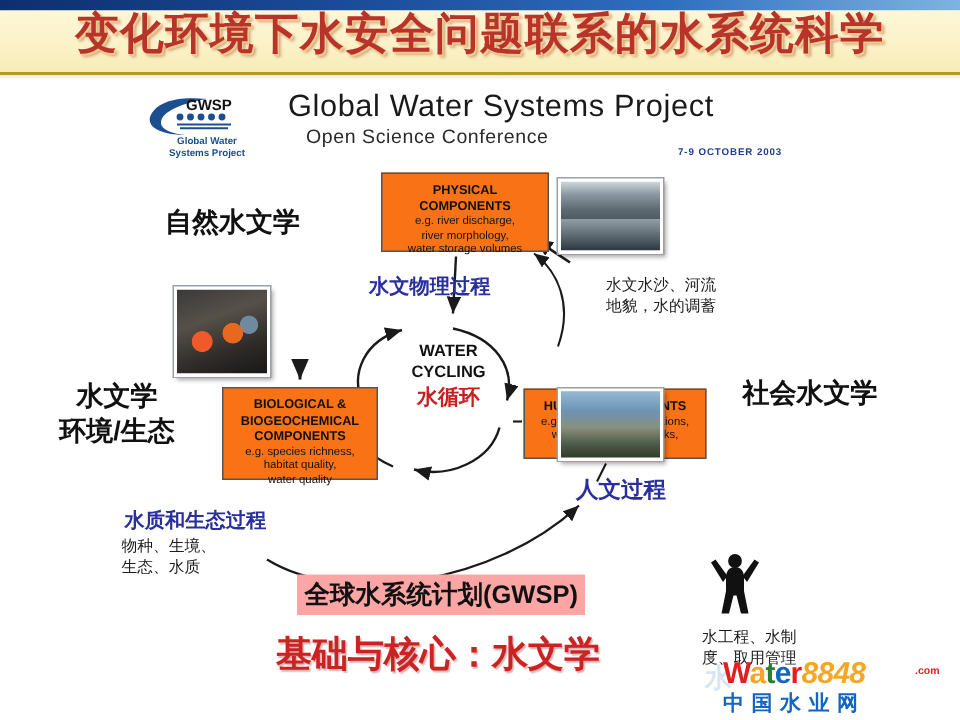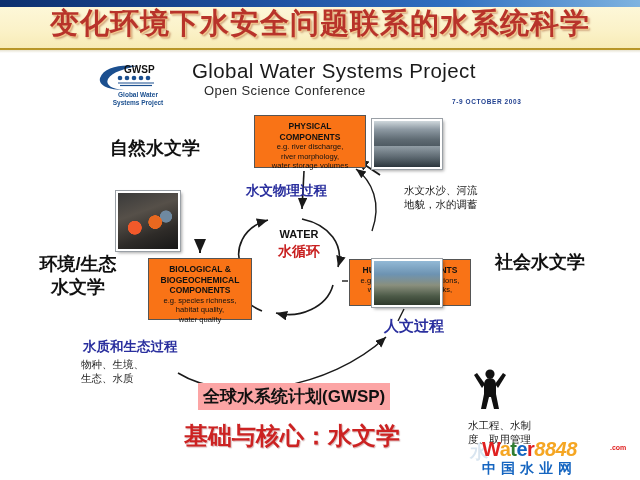--- a/index.html
+++ b/index.html
@@ -235,20 +235,21 @@
 
     <div class="cbox" id="box-human">
       <div class="hd">HUMAN COMPONENTS</div>
       <div class="bd">e.g. water related institutions,</div>
       <div class="bd">water engineering works,</div>
       <div class="bd">water use sectors</div>
     </div>
 
     <div class="center-label">
       <div class="en">WATER</div>
+      <div class="en">CYCLING</div>
       <div class="zh">水循环</div>
     </div>
 
     <div class="photo" id="photo-river">
         <div class="im"></div>
       </div>
     <div class="photo" id="photo-fish">
         <div class="im"></div>
       </div>
     <div class="photo" id="photo-dam">
@@ -258,22 +259,22 @@
     <svg class="human-fig" viewBox="0 0 40 48">
       <circle cx="20" cy="11" r="4.6" fill="#111"></circle>
       <path d="M20 15 C24 15, 26 18, 26 22 L26 31 L29 46 L24 46 L21 34 L19 34 L16 46 L11 46 L14 31 L14 22 C14 18, 16 15, 20 15 Z" fill="#111"></path>
       <path d="M15 21 L7 10 L4 12 L12 25 Z" fill="#111"></path>
       <path d="M25 21 L33 10 L36 12 L28 25 Z" fill="#111"></path>
     </svg>
 
     <div class="zh-black" id="lbl-natural">自然水文学</div>
 
     <div class="zh-black" id="lbl-eco">
+      <div>水文学</div>
       <div>环境/生态</div>
-      <div>水文学</div>
     </div>
 
     <div class="zh-black" id="lbl-social">社会水文学</div>
 
     <div class="zh-blue" id="lbl-phys-proc">水文物理过程</div>
     <div class="zh-blue" id="lbl-wq-proc">水质和生态过程</div>
     <div class="zh-blue" id="lbl-human-proc">人文过程</div>
 
     <div class="zh-note" id="note-river">
       <div>水文水沙、河流</div>

